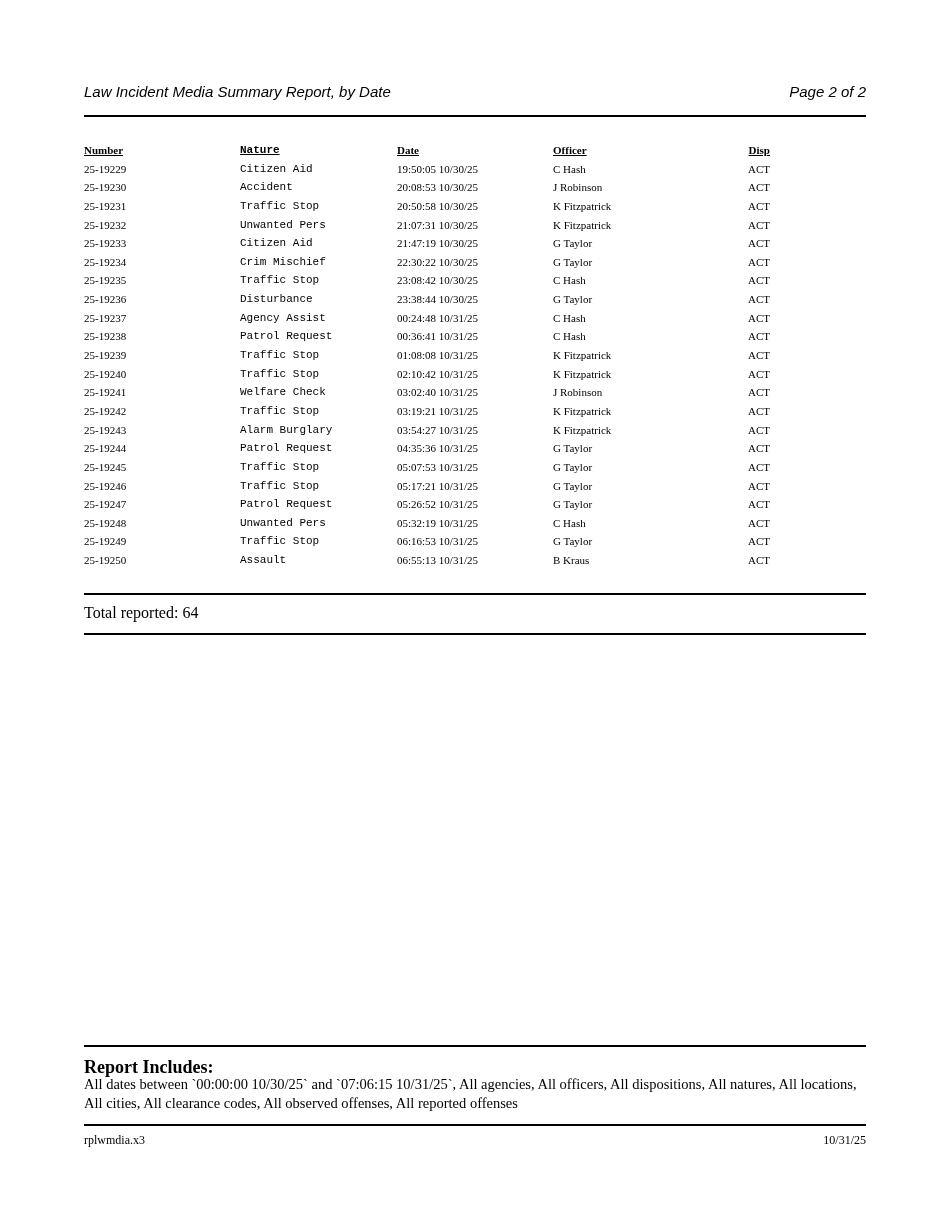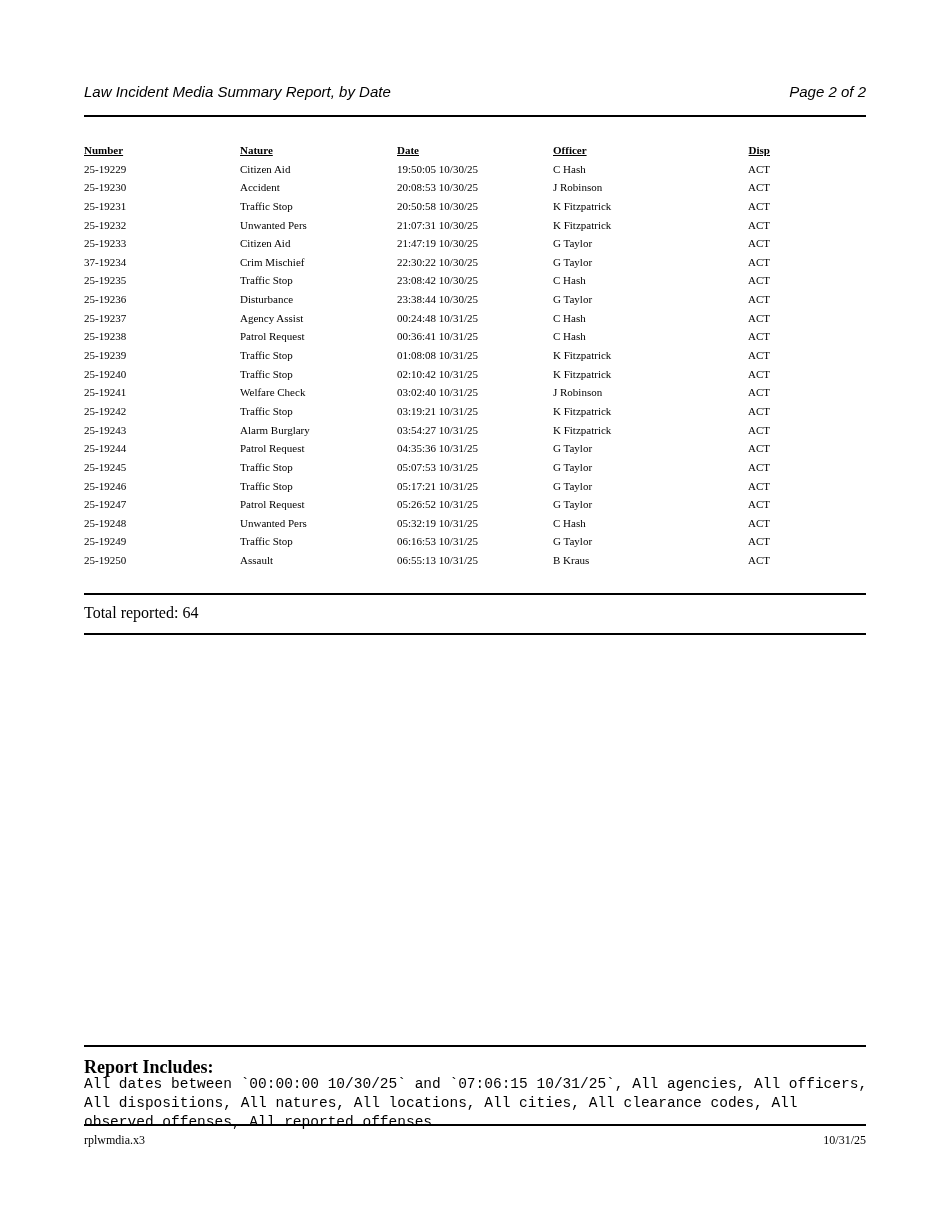--- a/index.html
+++ b/index.html
@@ -17,33 +17,33 @@
     .r1 { top: 115px; height: 1.5px; }
     .r2 { top: 593px; height: 1.5px; }
     .r3 { top: 633px; height: 2px; }
     .r4 { top: 1045px; height: 1.5px; }
     .r5 { top: 1124px; height: 1.5px; }
     .table {
       position: absolute; left: 84px; top: 141px;
       font-family: "Liberation Serif", serif; font-size: 11px; line-height: 18.65px;
     }
     .row { display: flex; height: 18.65px; white-space: nowrap; }
-    .c0 { width: 156px; } .c1 { width: 157px; } .c2 { width: 156px; } .c3 { width: 157px; } .c4 { width: 60px; text-align: right; }
+    .c0 { width: 156px; } .c1 { width: 157px; font-family: Liberation Mono, monospace; } .c2 { width: 156px; } .c3 { width: 157px; } .c4 { width: 60px; text-align: right; }
     .th { font-weight: bold; text-decoration: underline; }
     .total {
       position: absolute; left: 84px; top: 604px;
       font-family: "Liberation Serif", serif; font-size: 16px;
     }
     .includes-title {
       position: absolute; left: 84px; top: 1057px;
       font-family: "Liberation Serif", serif; font-size: 18px; font-weight: bold;
     }
     .includes-text {
       position: absolute; left: 84px; top: 1075px; width: 790px;
-      font-family: Liberation Mono, monospace; font-size: 14.5px; line-height: 19px;
+      font-family: Liberation Serif, serif; font-size: 14.5px; line-height: 19px;
     }
     .footer-left {
       position: absolute; left: 84px; top: 1133px;
       font-family: "Liberation Serif", serif; font-size: 12px;
     }
     .footer-right {
       position: absolute; right: 84px; top: 1133px;
       font-family: "Liberation Serif", serif; font-size: 12px;
     }
   </style>
@@ -93,21 +93,21 @@
           <span class="c4">ACT</span>
         </div>
         <div class="row">
           <span class="c0">25-19233</span>
           <span class="c1">Citizen Aid</span>
           <span class="c2">21:47:19 10/30/25</span>
           <span class="c3">G Taylor</span>
           <span class="c4">ACT</span>
         </div>
         <div class="row">
-          <span class="c0">37-19234</span>
+          <span class="c0">25-19234</span>
           <span class="c1">Crim Mischief</span>
           <span class="c2">22:30:22 10/30/25</span>
           <span class="c3">G Taylor</span>
           <span class="c4">ACT</span>
         </div>
         <div class="row">
           <span class="c0">25-19235</span>
           <span class="c1">Traffic Stop</span>
           <span class="c2">23:08:42 10/30/25</span>
           <span class="c3">C Hash</span>

